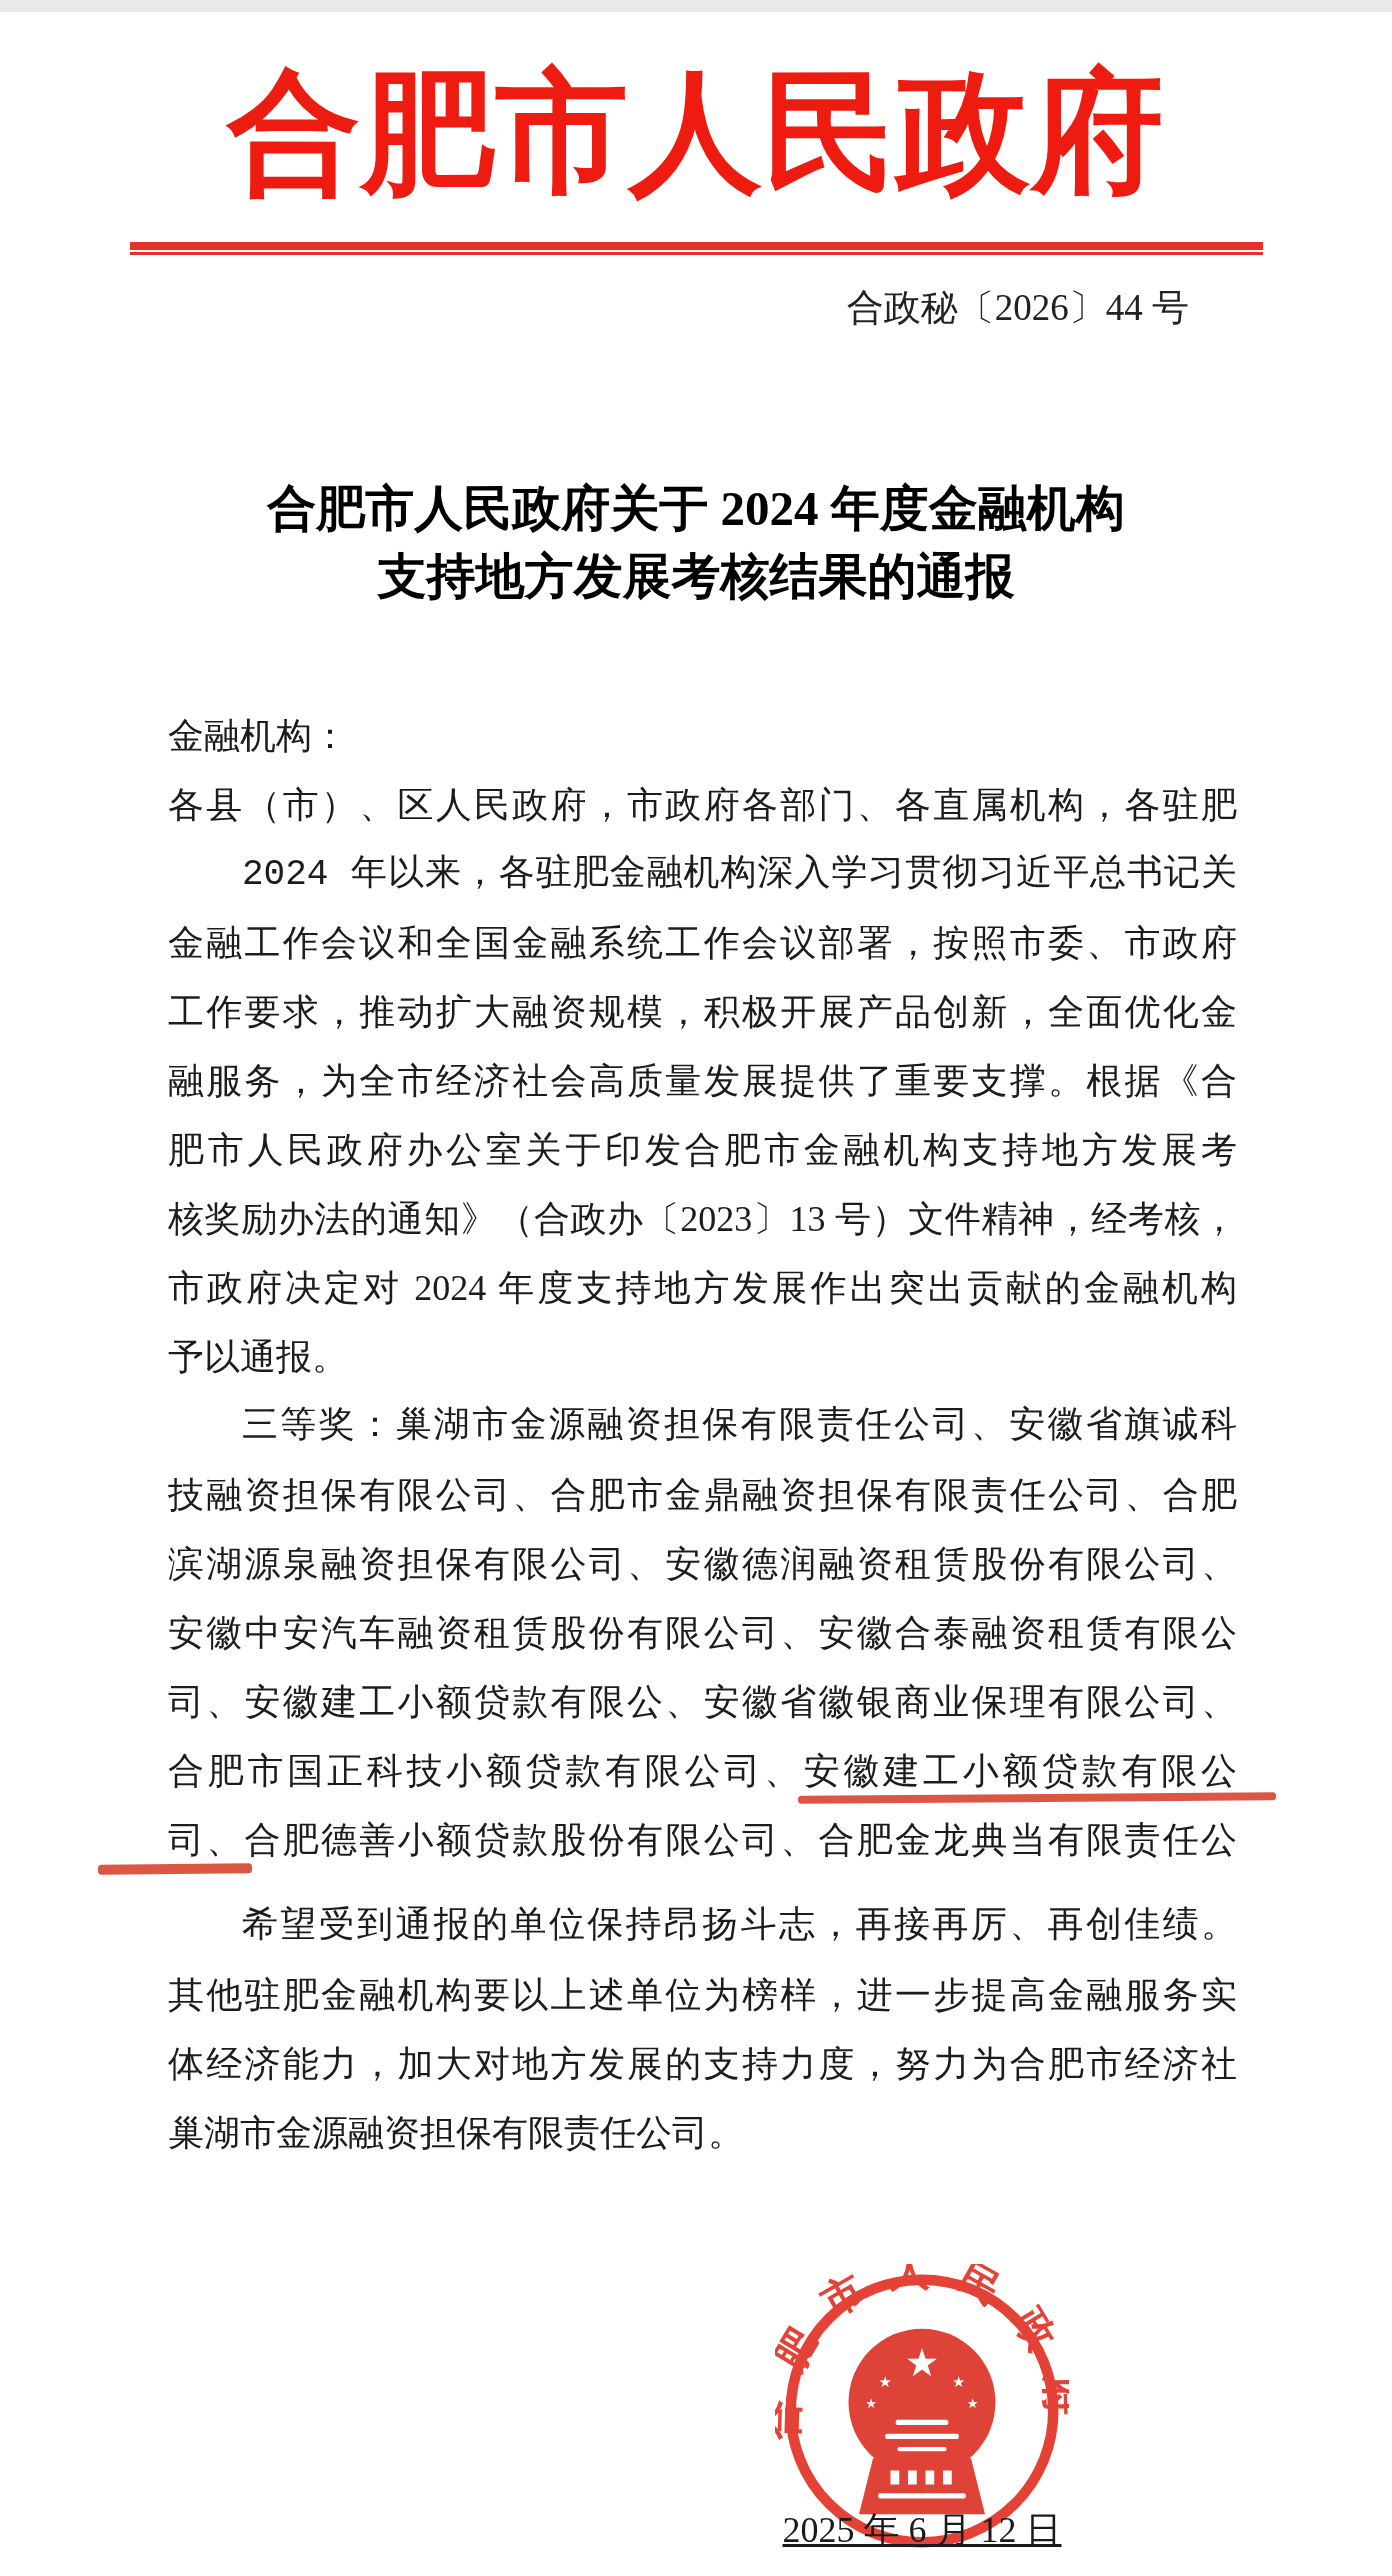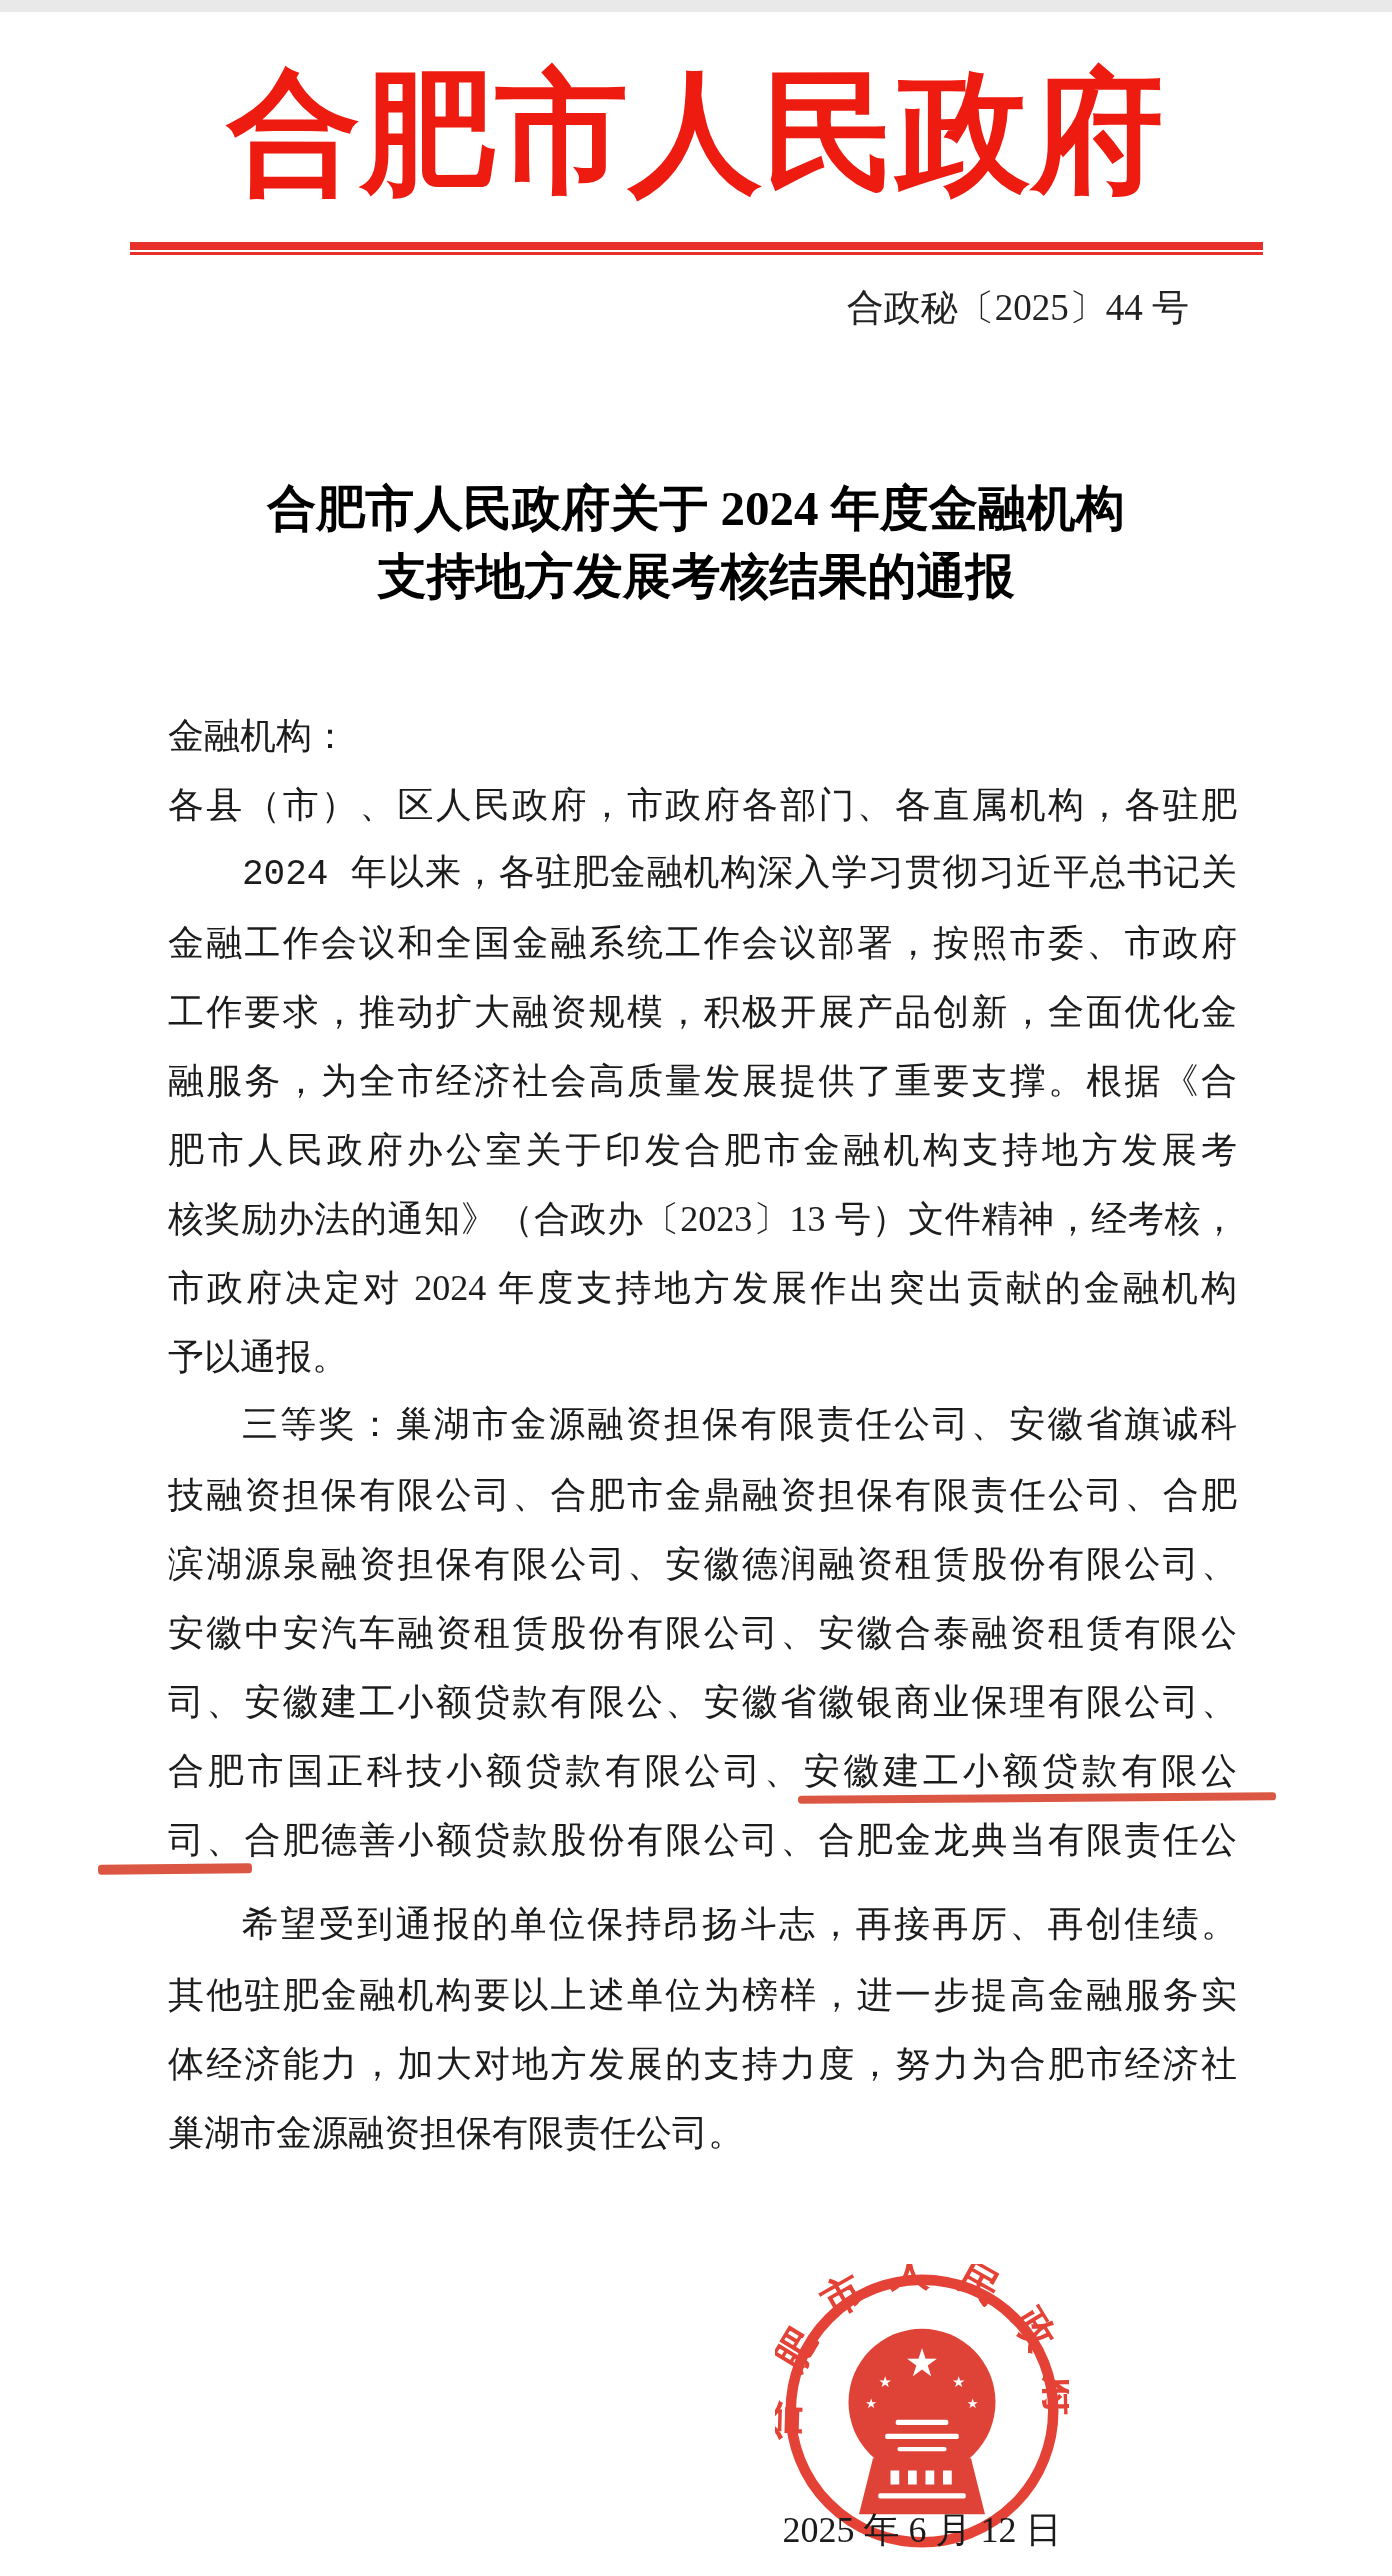--- a/index.html
+++ b/index.html
@@ -39,33 +39,33 @@
     background:#d8452f;border-radius:3.5px;transform:rotate(-0.4deg);opacity:.9;
   }
   .mark-left{position:relative;}
   .mark-left::after{
     content:"";position:absolute;left:-70px;right:-7px;bottom:-14px;height:9.6px;
     background:#d8452f;border-radius:3.5px;transform:rotate(-0.6deg);opacity:.9;
   }
   .seal{position:absolute;left:775px;top:2252px;width:294px;height:294px;}
   .issue-date{
     position:absolute;left:775px;top:2494px;width:294px;z-index:5;
-    text-align:center;font-size:36px;color:#1b1b1b;white-space:nowrap;
+    text-align:center;font-size:36px;color:#1b1b1b;white-space:nowrap;text-decoration:underline;
   }
 </style>
 </head>
 <body>
 
 <div id="page">
 
   <div class="header-title">合肥市人民政府</div>
 
   <div class="red-rule"></div>
 
-  <div class="doc-number">合政秘〔2025〕44 号</div>
+  <div class="doc-number">合政秘〔2026〕44 号</div>
 
   <div class="notice-title">
     <div>合肥市人民政府关于 2024 年度金融机构</div>
     <div>支持地方发展考核结果的通报</div>
   </div>
 
   <div class="body-text">
     <div class="line">金融机构：</div>
     <div class="line fill">各县（市）、区人民政府，市政府各部门、各直属机构，各驻肥</div>
     <div class="line fill indent">2024 年以来，各驻肥金融机构深入学习贯彻习近平总书记关</div>

